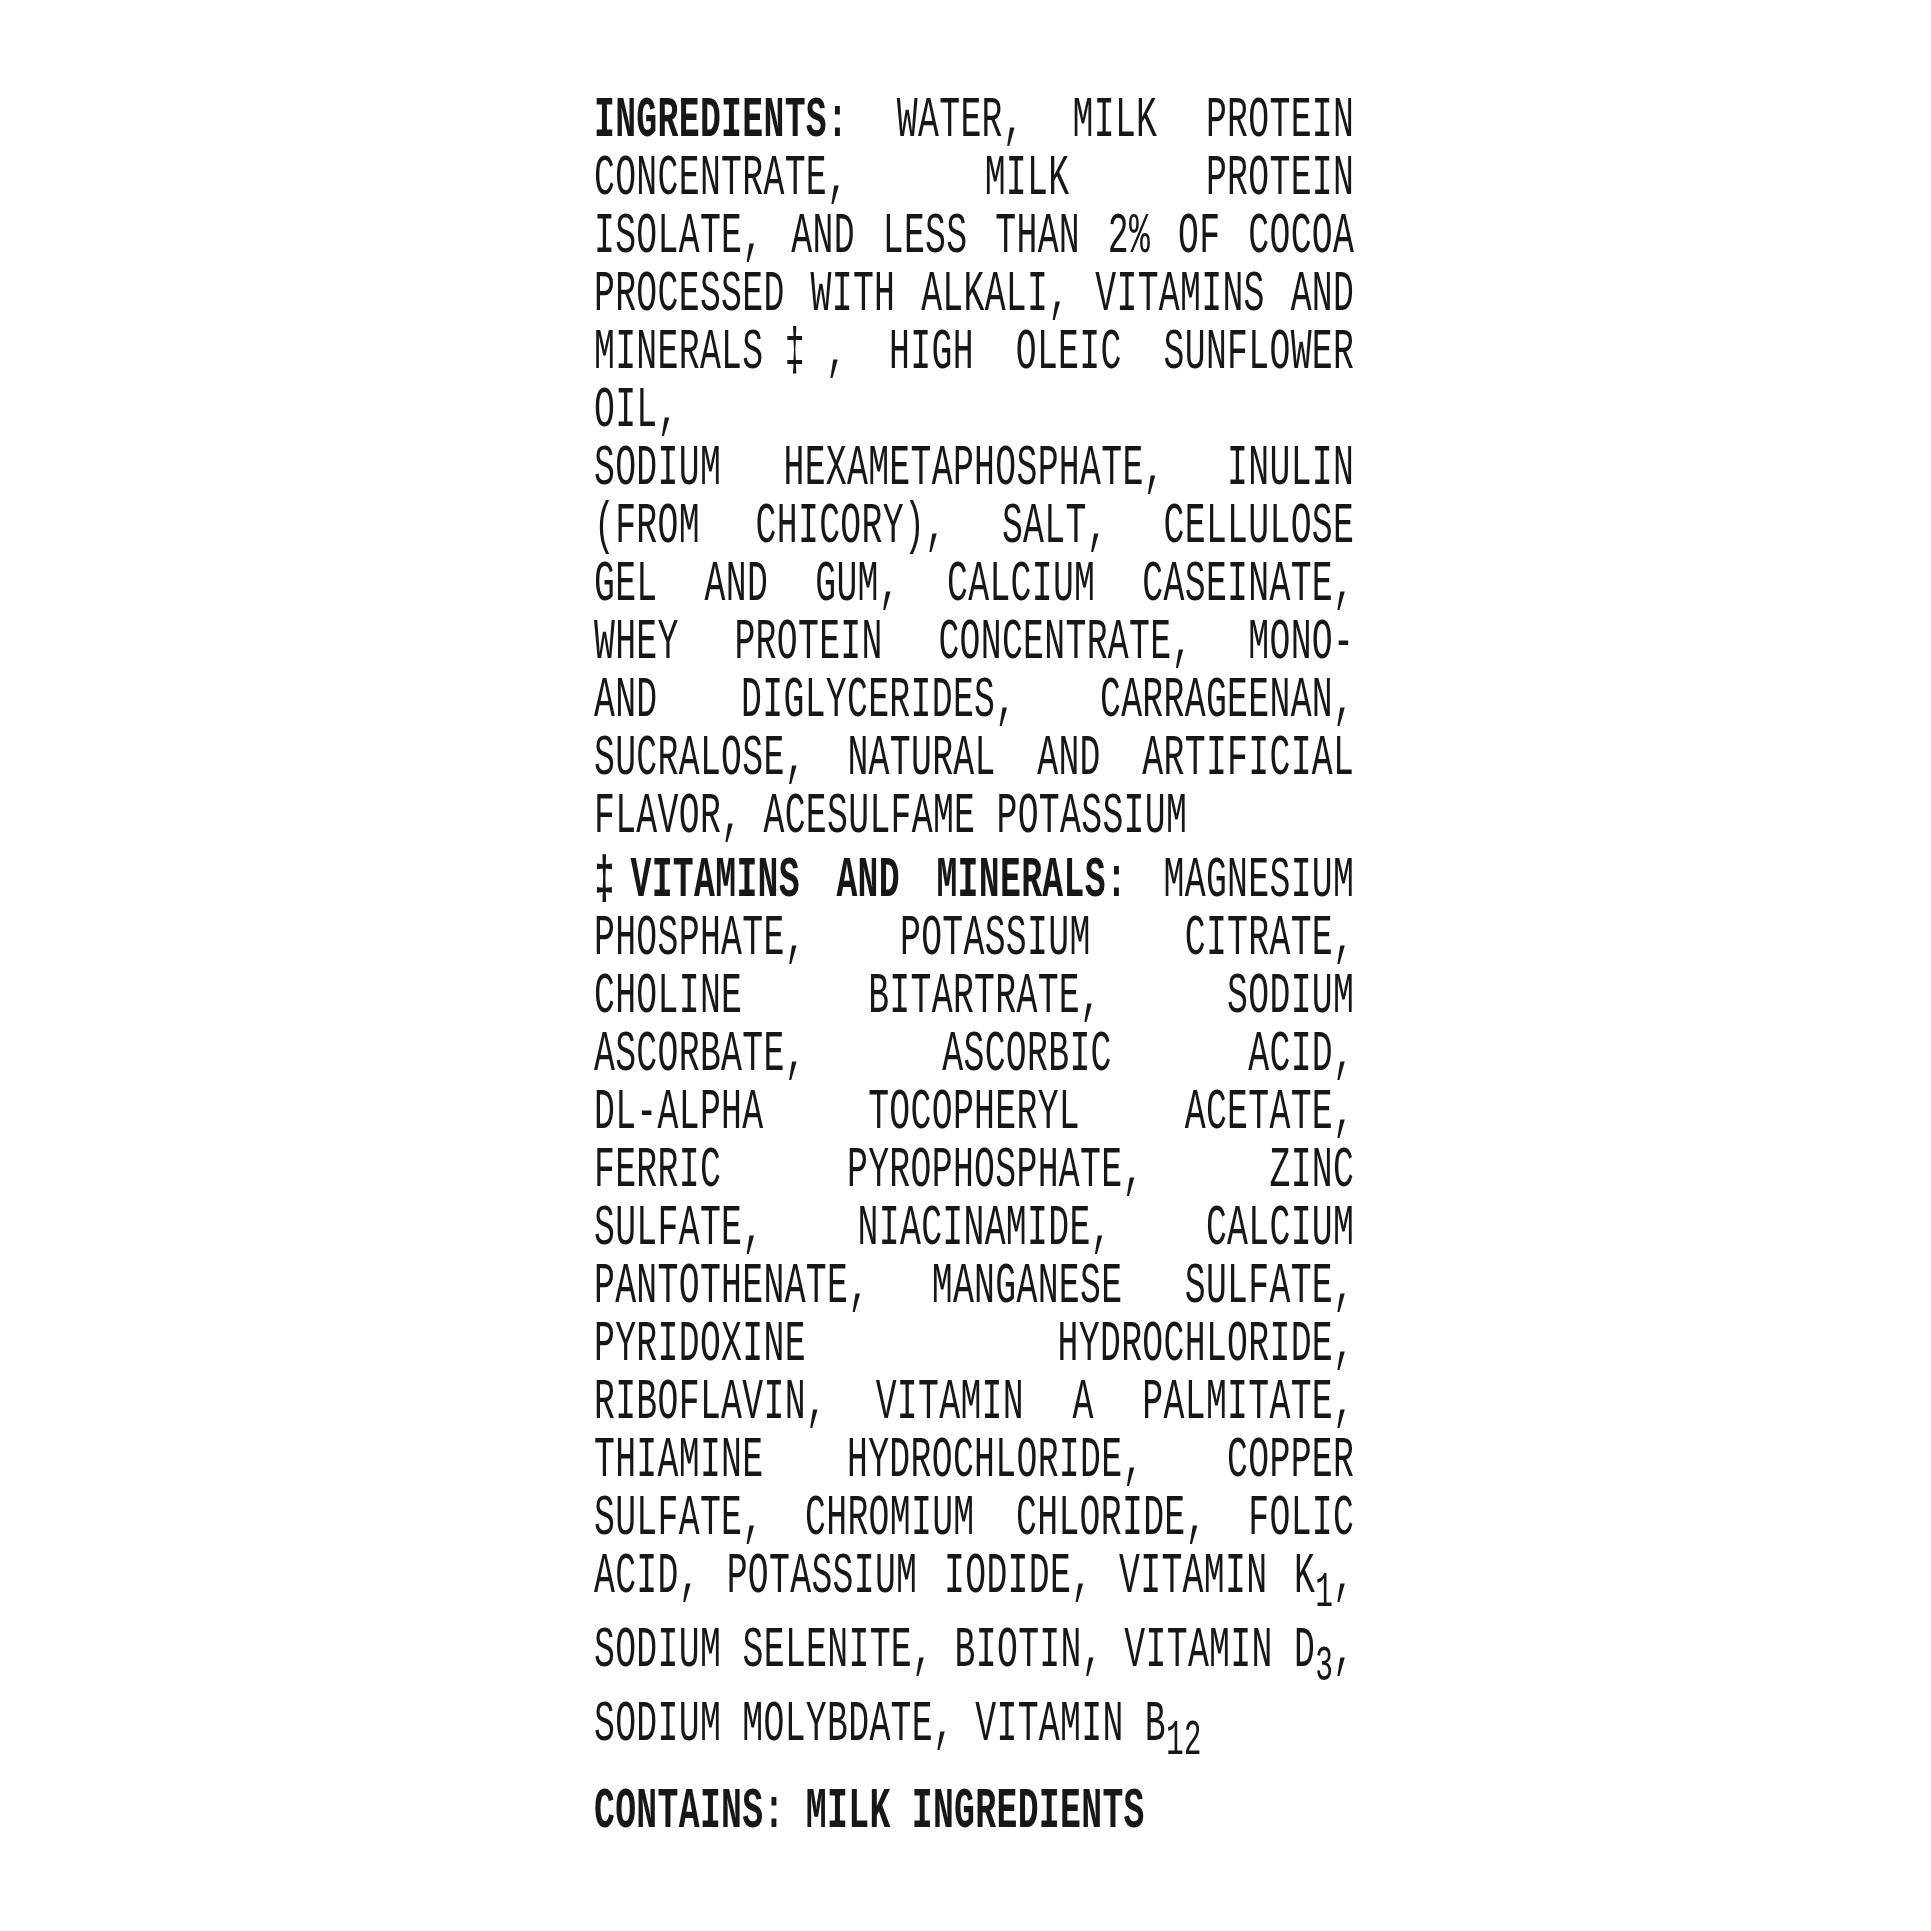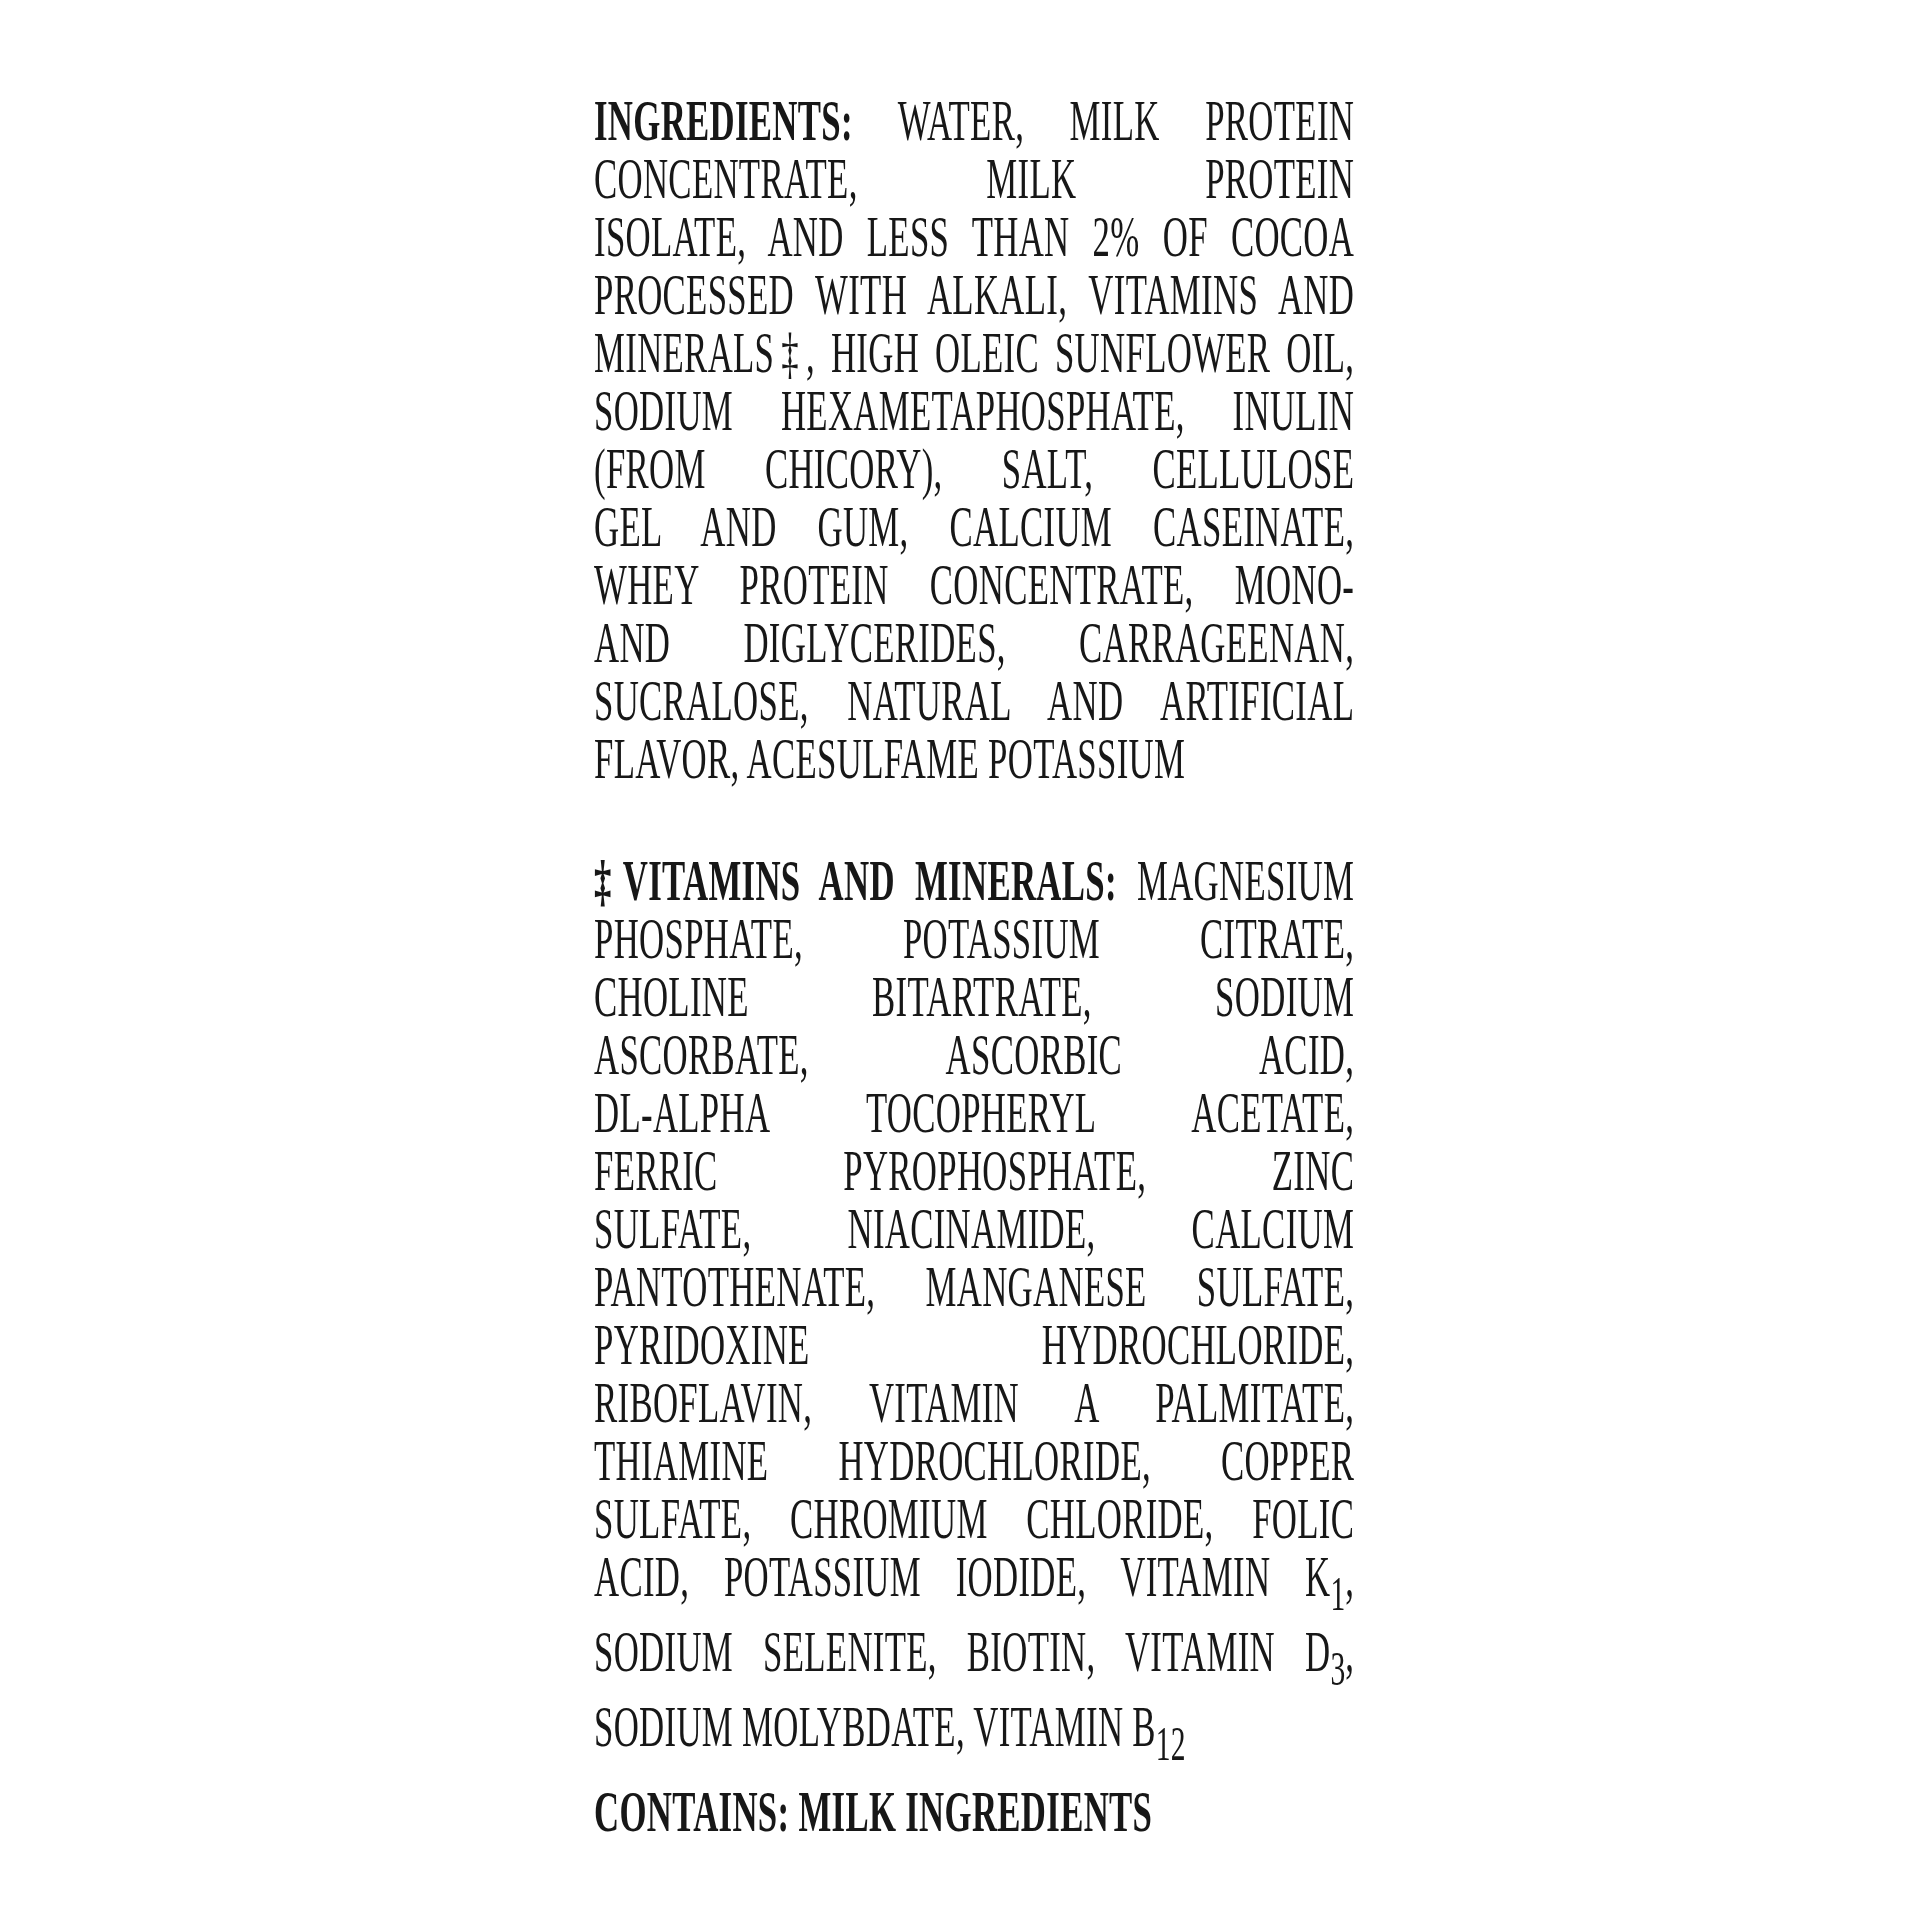--- a/index.html
+++ b/index.html
@@ -6,21 +6,21 @@
     margin: 0;
     padding: 0;
     background: #ffffff;
   }
   .canvas {
     position: relative;
     width: 1931px;
     height: 1931px;
     background: #ffffff;
     overflow: hidden;
-    font-family: Liberation Serif, serif;
+    font-family: Liberation Mono, monospace;
     color: #171717;
   }
   .label-column {
     position: absolute;
     left: 594px;
     width: 1267px;              
     transform: scaleX(0.6);     
     transform-origin: top left;
   }
   .para {

